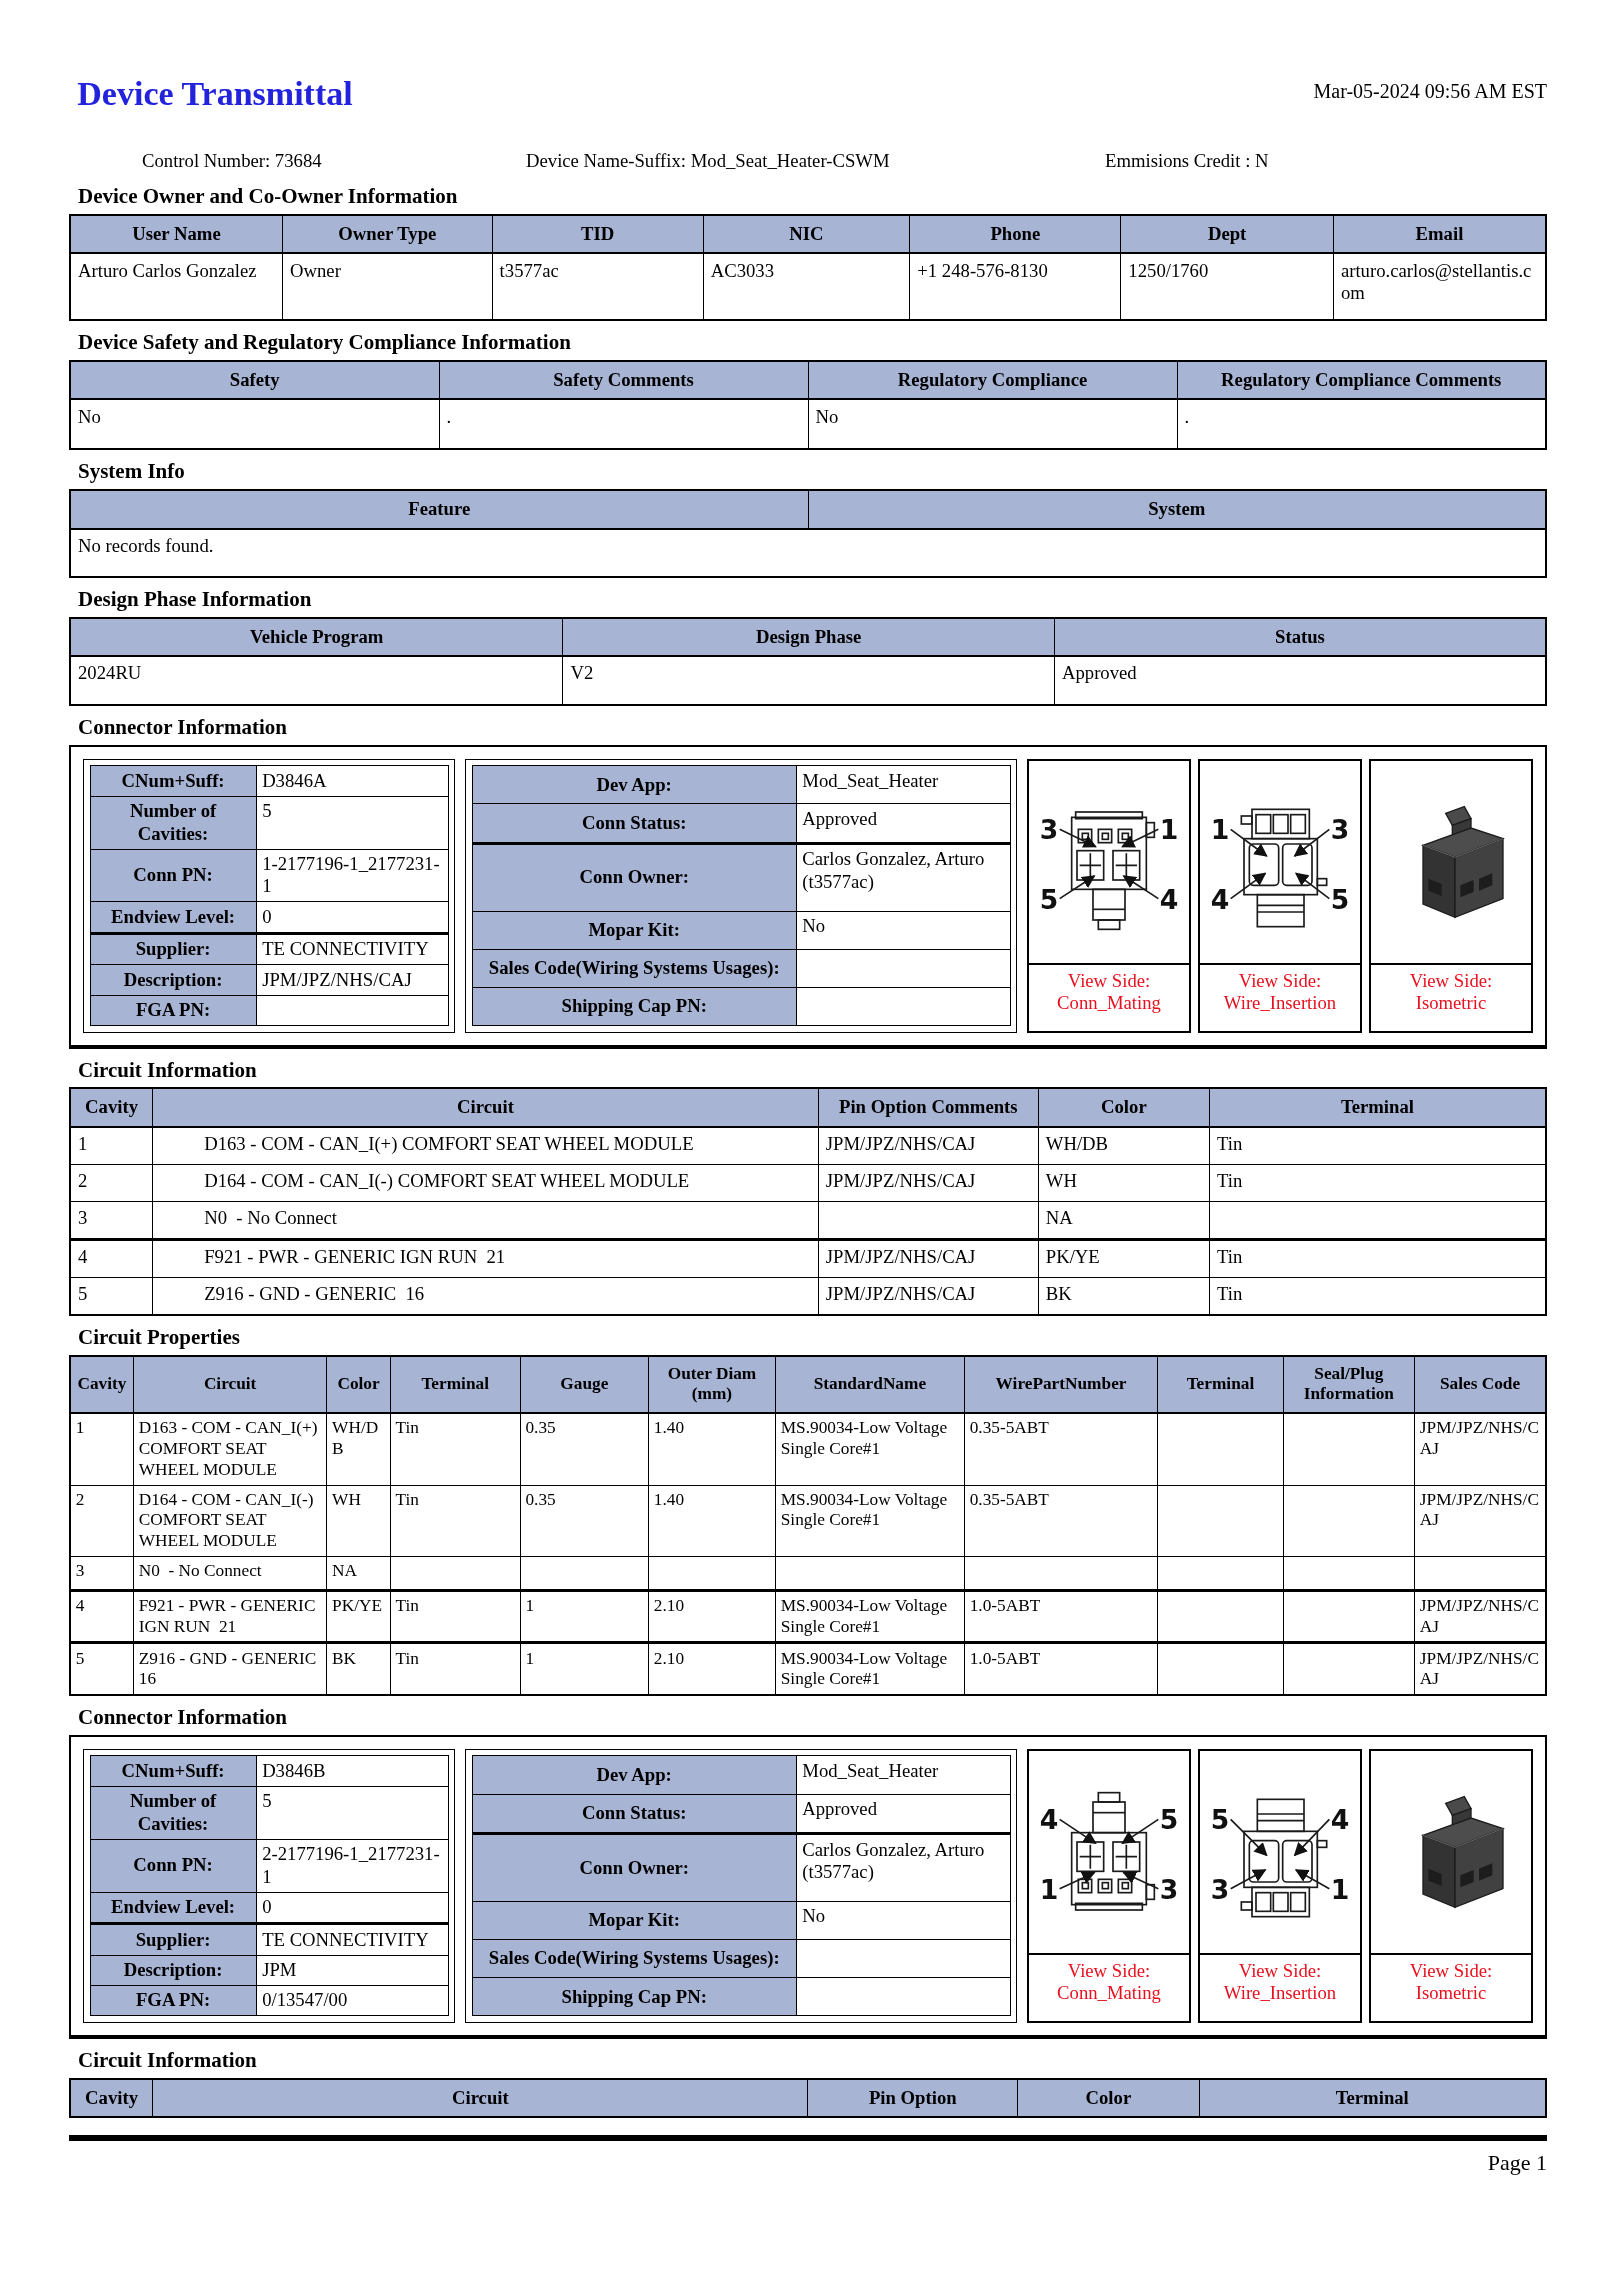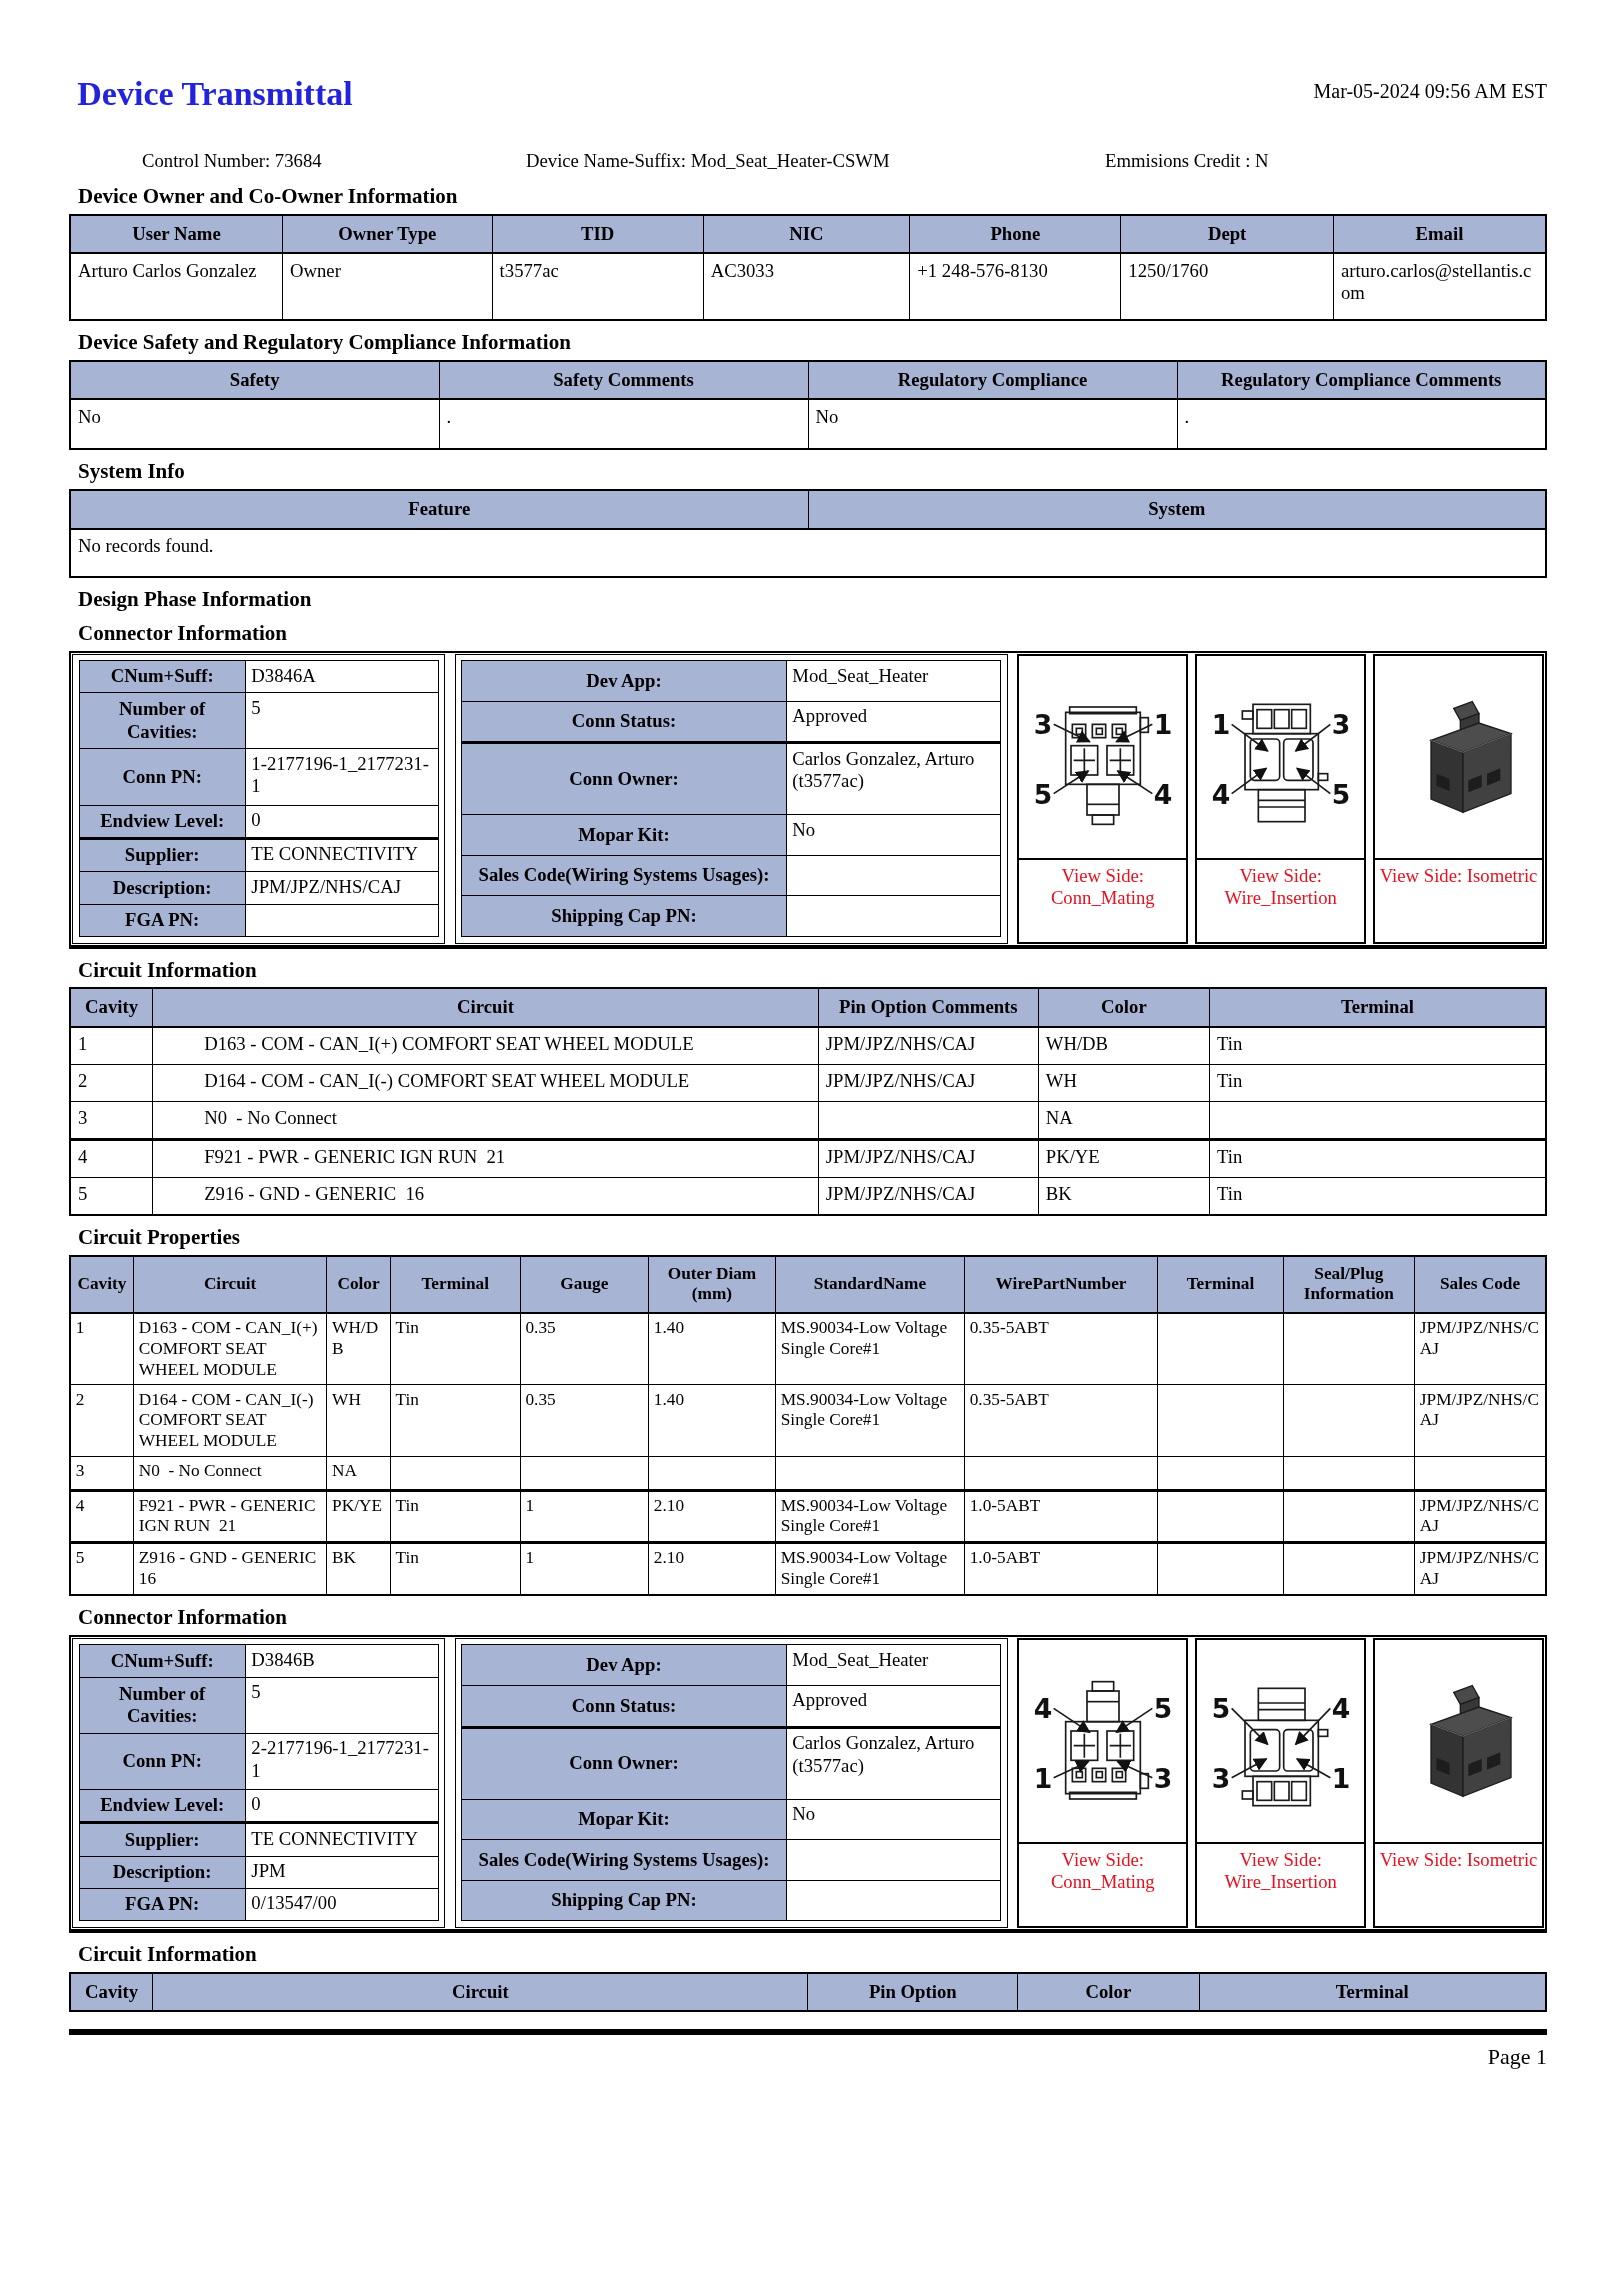--- a/index.html
+++ b/index.html
@@ -21,21 +21,21 @@
   .tbl tr.thick-top td{border-top:3.5px solid #000;}
   .owner-tbl tbody td{height:54px;}
   .safety-tbl tbody td{height:37px;}
   .system-tbl tbody td{height:35px;}
   .design-tbl tbody td{height:36px;}
   .ci-tbl tbody td{height:25px;}
   .ci-tbl tbody td.pad{padding-left:51px;}
   .cp-tbl th,.cp-tbl td{font-size:17.3px;padding:4.1px 4.8px;}
   .cp-tbl tbody td{height:23.5px;}
   
-  .conn-section{border:2.1px solid #000;border-bottom:4.1px solid #000;padding:1px;display:flex;gap:9.7px;min-height:298px;box-sizing:border-box;}
+  .conn-section{border:2.1px solid #000;border-bottom:4.1px solid #000;padding:12px;display:flex;gap:9.7px;min-height:298px;box-sizing:border-box;}
   .conn-box{border:1.4px solid #000;padding:5.5px;box-sizing:border-box;}
   .conn-box.left{width:373px;}
   .conn-box.mid{width:553px;}
   .conn-box.views{flex:1;display:flex;gap:7px;border:none;padding:0;}
   table.fields{width:100%;height:100%;border-collapse:collapse;table-layout:fixed;}
   .fields td{border:1.4px solid #000;font-size:18.7px;line-height:1.2;padding:3.5px 5.5px;vertical-align:top;overflow-wrap:anywhere;white-space:pre-wrap;}
   .fields td.lbl{background:var(--hdr-bg,#a8b4d4);font-weight:bold;text-align:center;vertical-align:middle;}
   .left .fields td.lbl{width:43%;}
   .mid .fields td.lbl{width:58%;}
   .fields tr.thick-top td{border-top:3.5px solid #000;}
@@ -152,20 +152,41 @@
         <tbody>
           <tr>
             <td colspan="2">No records found.</td>
           </tr>
         </tbody>
       </table>
   </div>
 
   <div class="sect">
     <div class="sect-heading">Design Phase Information</div>
+    <table class="tbl design-tbl">
+        <colgroup>
+          <col style="width: 33.4%;">
+          <col style="width: 33.3%;">
+          <col style="width: 33.3%;">
+        </colgroup>
+        <thead>
+          <tr>
+            <th>Vehicle Program</th>
+            <th>Design Phase</th>
+            <th>Status</th>
+          </tr>
+        </thead>
+        <tbody>
+          <tr>
+            <td>2024RU</td>
+            <td>V2</td>
+            <td>Approved</td>
+          </tr>
+        </tbody>
+      </table>
   </div>
 
   <div class="sect">
     <div class="sect-heading">Connector Information</div>
     <div class="conn-section">
       <div class="conn-box left">
         <table class="fields">
             <tbody>
               <tr>
                 <td class="lbl">CNum+Suff:</td>

